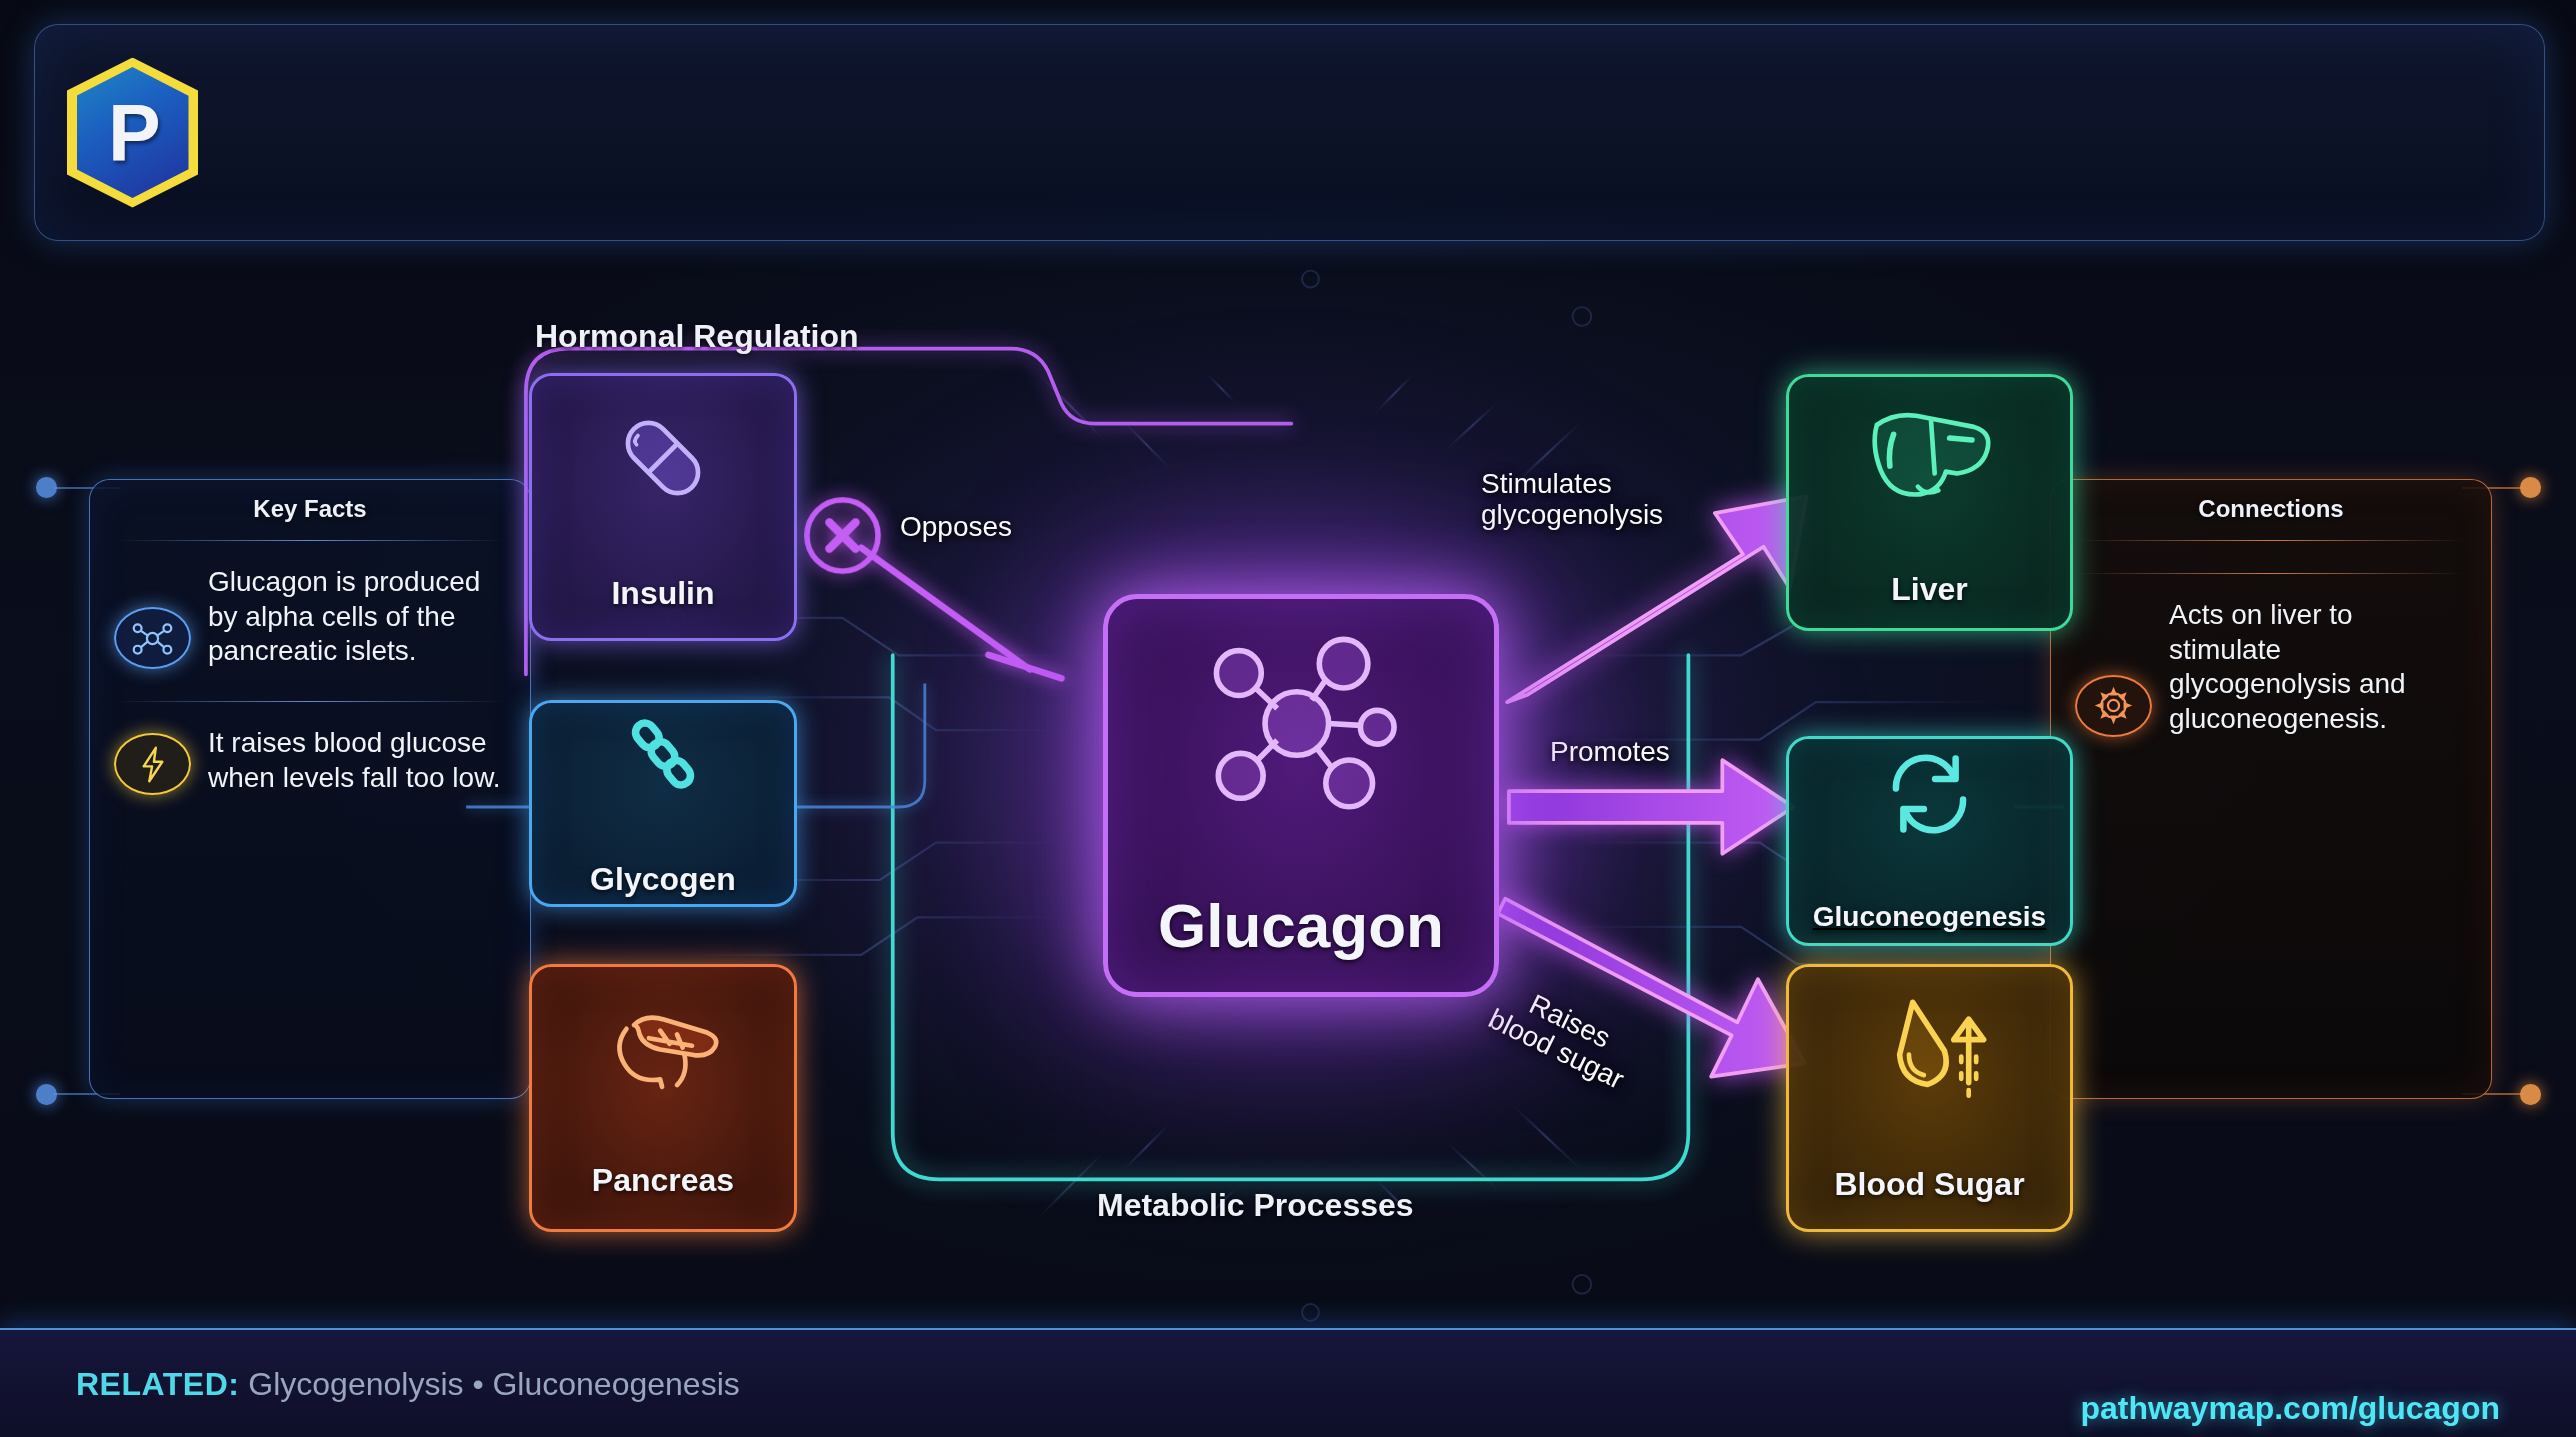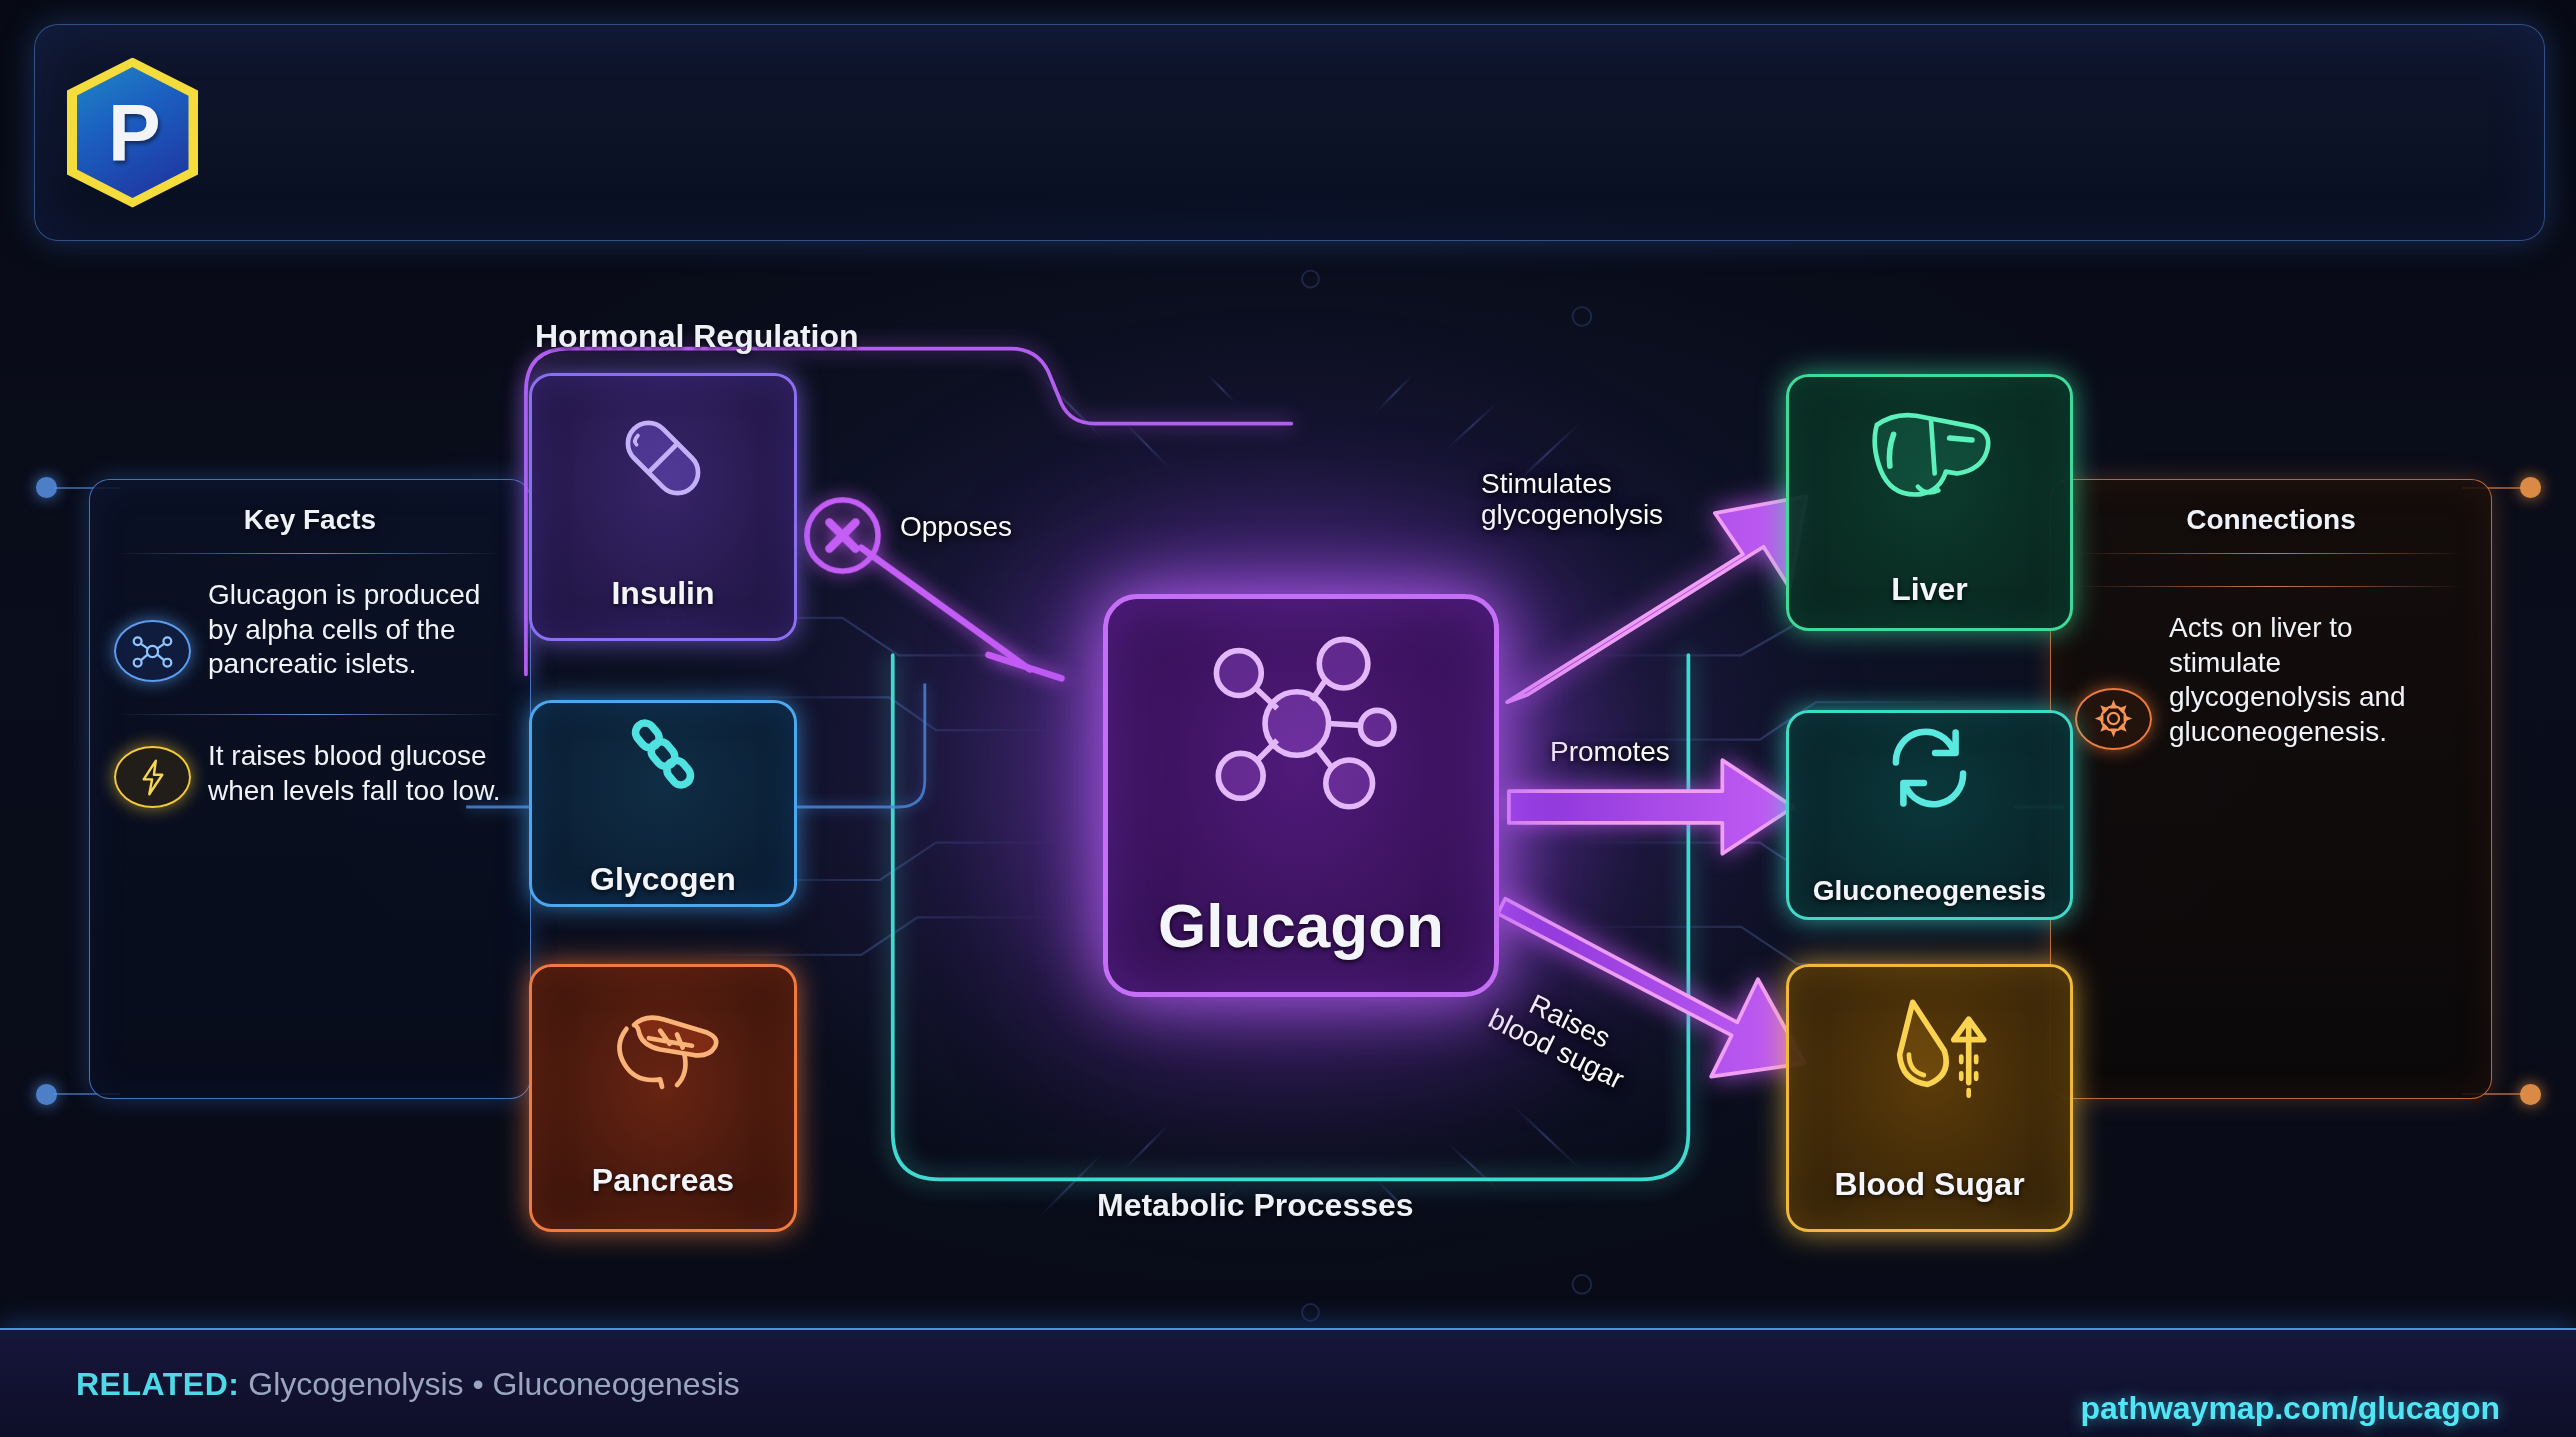--- a/index.html
+++ b/index.html
@@ -46,22 +46,22 @@
   }
   #subtitle{font-size:30px;color:#e8eef6;margin-top:15px;font-weight:400;}
   
   .side-panel{top:479px;width:440px;height:618px;border-radius:20.6px;}
   #panel-left{left:89px;border:1.9px solid rgba(92,150,235,.75);
     background:linear-gradient(180deg,rgba(11,18,38,.85),rgba(8,13,28,.85));
     box-shadow:0 0 24px rgba(60,130,235,.30), inset 0 0 37px rgba(20,50,120,.18);}
   #panel-right{left:2050px;border:1.9px solid rgba(235,130,70,.78);
     background:linear-gradient(180deg,rgba(22,14,10,.85),rgba(12,9,8,.85));
     box-shadow:0 0 24px rgba(235,120,50,.26), inset 0 0 37px rgba(110,50,20,.18);}
-  .panel-title{text-align:center;font-size:28px;font-weight:bold;color:#eef2f8;
-    margin-top:24px;text-shadow:0 1.9px 4.7px rgba(0,0,0,.6);}
+  .panel-title{text-align:center;font-size:24px;font-weight:bold;color:#eef2f8;
+    margin-top:15px;text-shadow:0 1.9px 4.7px rgba(0,0,0,.6);}
   .panel-rule{height:0.9px;margin:17px 26px 0 26px;}
   #panel-left .panel-rule{background:linear-gradient(90deg,rgba(92,150,235,0),rgba(120,170,245,.8),rgba(92,150,235,0));}
   #panel-right .panel-rule{background:linear-gradient(90deg,rgba(235,130,70,0),rgba(245,150,90,.8),rgba(235,130,70,0));}
   .panel-item{display:flex;align-items:flex-end;padding:24px 28px 0 24px;}
   .panel-icon{width:73px;height:58px;flex:0 0 auto;margin-top:5.6px;margin-right:17px;
     display:flex;align-items:center;justify-content:center;border-radius:50%;}
   .panel-text{font-size:28px;line-height:1.24;color:#f0f3f8;}
   .corner-dot{width:20.6px;height:20.6px;border-radius:50%;}
   
   .node{position:absolute;border-radius:22.5px;display:flex;flex-direction:column;
@@ -337,23 +337,23 @@
       <path d="M18 30 Q40 14 70 22 L122 32 Q142 38 136 58 Q130 78 104 82 L92 80 Q86 100 66 104 Q34 108 22 78 Q12 52 18 30 Z" fill="rgba(30,150,110,.22)"></path>
       <path d="M76 24 L80 82"></path>
       <path d="M36 40 Q30 56 32 74" stroke-width="6"></path>
       <path d="M96 44 L120 46" stroke-width="6"></path>
       <path d="M62 96 Q70 106 84 100"></path>
     </svg>
   </div>
   <div class="node-label">Liver</div>
 </div>
 
-<div class="node" style="left:1786px;top:710px;width:281px;height:204px;
+<div class="node" style="left:1786px;top:736px;width:281px;height:204px;
      border:3.7px solid #3fd9c8;background:radial-gradient(ellipse at 50% 40%,rgba(10,58,60,.95),rgba(8,30,36,.95));
-     box-shadow:0 0 26px rgba(60,215,200,.7),inset 0 0 36px rgba(20,110,110,.35);">
+     box-shadow:0 0 26px rgba(60,215,200,.7),inset 0 0 36px rgba(20,110,110,.35);text-decoration:underline;">
   <div class="node-icon">
     <svg width="97" height="90" viewBox="0 0 104 96" fill="none" stroke="#5ae8e0" stroke-width="7" stroke-linecap="round" stroke-linejoin="round">
       <path d="M16 42 A32 32 0 0 1 78 30"></path>
         <path d="M88 54 A32 32 0 0 1 26 66"></path>
       <path d="M80 10 L80 32 L58 32"></path>
         <path d="M24 86 L24 64 L46 64"></path>
     </svg>
   </div>
   <div class="node-label" style="font-size:28px;">Gluconeogenesis</div>
 </div>

